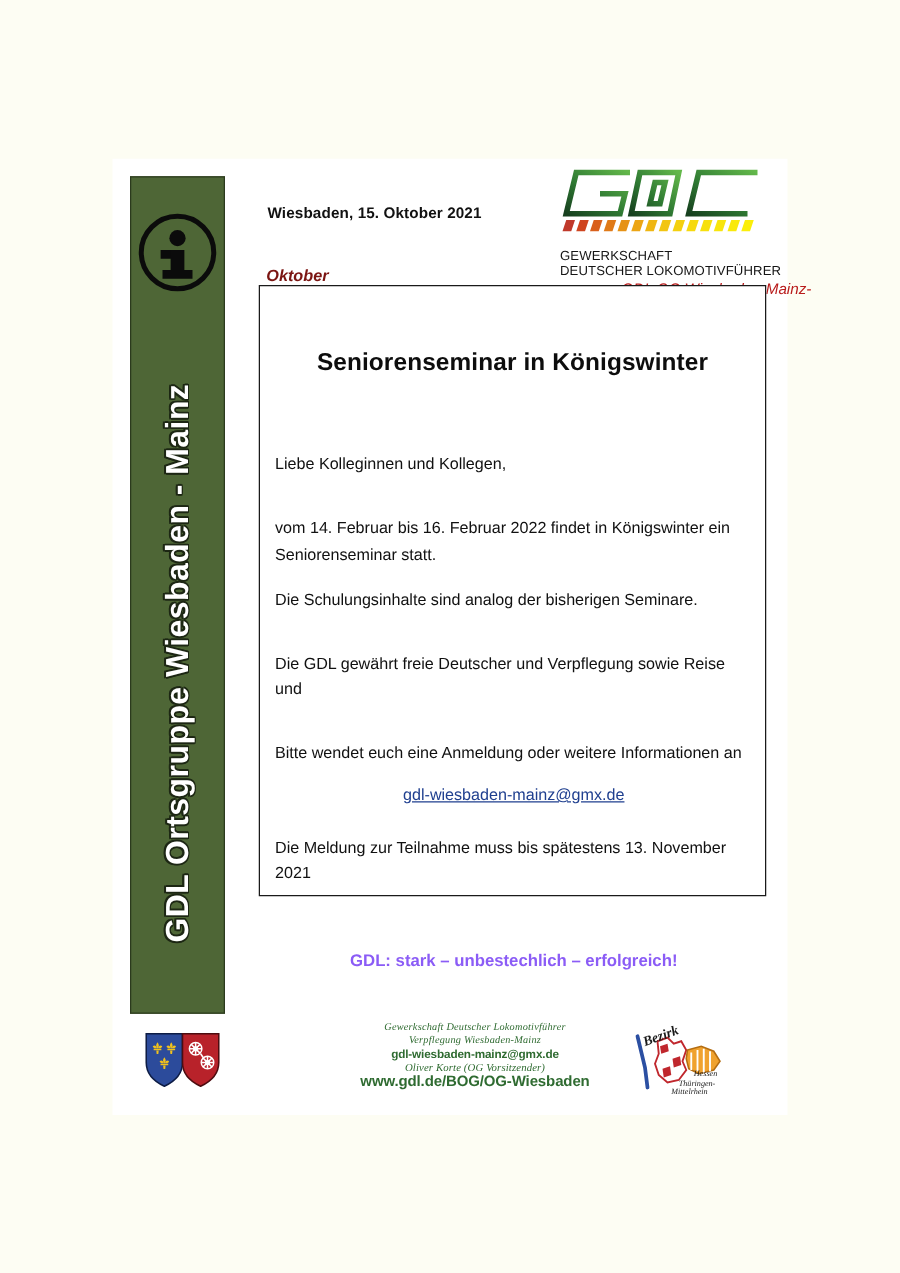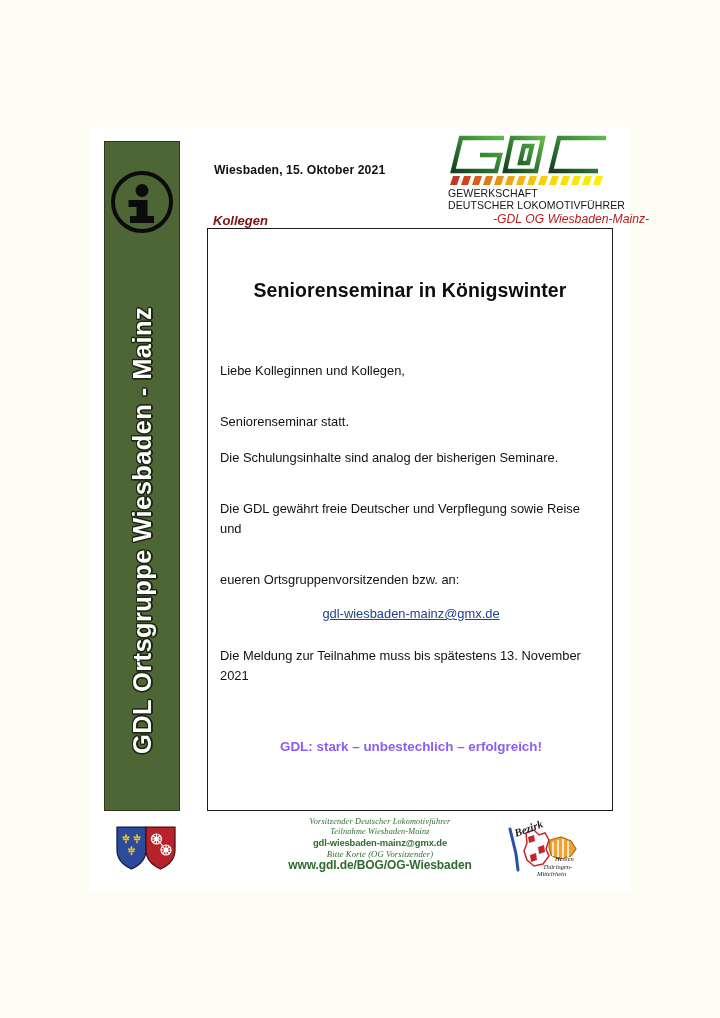--- a/index.html
+++ b/index.html
@@ -169,38 +169,38 @@
     display: block;
     margin-top: -1px;
   }
   .logo-line {
     font-size: 10.5px;
     color: #151515;
     line-height: 11.5px;
     letter-spacing: 0.1px;
     white-space: nowrap;
   }
-  .logo-line.l1 { margin-top: 2px; }
+  .logo-line.l1 { margin-top: 14px; }
   .logo-sub {
     font-size: 12.2px;
     font-weight: normal;
     font-style: italic;
     color: #b91c1c;
     margin-top: 1px;
     white-space: nowrap;
     margin-left: 45px;
   }
 
   
   .content-box {
     position: absolute;
     left: 207px;
     top: 228px;
     width: 406px;
-    height: 583px;
+    height: 489px;
     border: 1.4px solid #1a1a1a;
     background: #ffffff;
     box-sizing: border-box;
   }
 
   .doc-title {
     position: absolute;
     left: 0;
     top: 50px;
     width: 100%;
@@ -314,21 +314,21 @@
         <div class="info-foot"></div>
       </div>
     </div>
     <div class="sidebar-label">
       <span>GDL Ortsgruppe Wiesbaden - Mainz</span>
     </div>
   </div>
 
   <div class="date-line">Wiesbaden, 15. Oktober 2021</div>
 
-  <div class="kicker">Kollegen</div>
+  <div class="kicker">Oktober</div>
 
   <div class="logo">
     <svg class="logo-mark" viewBox="0 0 330 84">
       <defs>
         <linearGradient id="gdlGrad" x1="0" y1="1" x2="1" y2="0">
           <stop offset="0%" stop-color="#17401f"></stop>
           <stop offset="45%" stop-color="#2f7a33"></stop>
           <stop offset="100%" stop-color="#63b84a"></stop>
         </linearGradient>
       </defs>
@@ -367,27 +367,28 @@
     <div class="logo-sub">-GDL OG Wiesbaden-Mainz-</div>
   </div>
 
   <div class="content-box">
 
     <div class="doc-title">Seniorenseminar in Königswinter</div>
 
     <div class="body-text">
       <p>Liebe Kolleginnen und Kollegen,</p>
       <div class="gap-lg"></div>
+      <p>vom 14. Februar bis 16. Februar 2022 findet in Königswinter ein</p>
       <p>Seniorenseminar statt.</p>
       <div class="gap-sm"></div>
       <p> Die Schulungsinhalte sind analog der bisherigen Seminare.</p>
       <div class="gap-lg"></div>
       <p>Die GDL gewährt freie Deutscher und Verpflegung sowie Reise und</p>
       <div class="gap-lg"></div>
-      <p>eueren Ortsgruppenvorsitzenden bzw. an:</p>
+      <p>Bitte wendet euch eine Anmeldung oder weitere Informationen an</p>
       <div class="gap-sm"></div>
       <a class="email-link" href="#">gdl-wiesbaden-mainz@gmx.de</a>
       <div class="gap-md"></div>
       <p>Die Meldung zur Teilnahme muss bis spätestens 13. November 2021</p>
       <div class="gap-lg"></div>
       <div class="gap-md"></div>
       <p class="slogan">GDL: stark – unbestechlich – erfolgreich!</p>
     </div>
   </div>
 
@@ -425,24 +426,24 @@
       <circle cx="87" cy="30" r="3"></circle>
       <path d="M87 20 L87 40 M77 30 L97 30 M80 23 L94 37 M94 23 L80 37"></path>
       <circle cx="106" cy="52" r="10"></circle>
       <circle cx="106" cy="52" r="3"></circle>
       <path d="M106 42 L106 62 M96 52 L116 52 M99 45 L113 59 M113 45 L99 59"></path>
       <path d="M95 38 L99 44"></path>
     </g>
   </svg>
 
   <div class="footer-text">
-    <div class="ft-1">Vorsitzender Deutscher Lokomotivführer</div>
-    <div class="ft-2">Teilnahme Wiesbaden-Mainz</div>
+    <div class="ft-1">Gewerkschaft Deutscher Lokomotivführer</div>
+    <div class="ft-2">Verpflegung Wiesbaden-Mainz</div>
     <div class="ft-3">gdl-wiesbaden-mainz@gmx.de</div>
-    <div class="ft-4">Bitte Korte (OG Vorsitzender)</div>
+    <div class="ft-4">Oliver Korte (OG Vorsitzender)</div>
     <div class="ft-5">www.gdl.de/BOG/OG-Wiesbaden</div>
   </div>
 
   <svg class="bezirk-logo" viewBox="0 0 176 120">
 
     <path d="M18 22 L30 72 L34 104" stroke="#2b4fa2" stroke-width="6" fill="none" stroke-linecap="round"></path>
 
     <path d="M50 30 L66 24 L76 34 L88 30 L96 44 L90 62 L96 76 L84 92 L66 96 L52 84 L46 66 L52 50 Z" fill="#ffffff" stroke="#c0272d" stroke-width="3"></path>
     <g fill="#c0272d">
       <path d="M54 38 L66 34 L68 46 L56 50 Z"></path>

